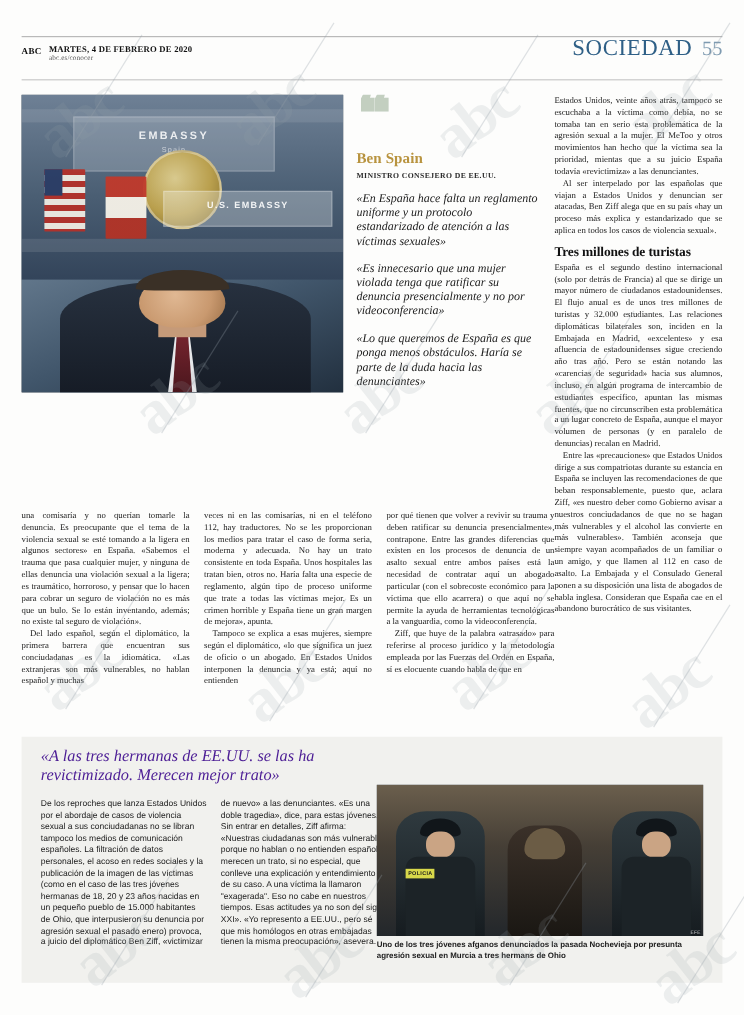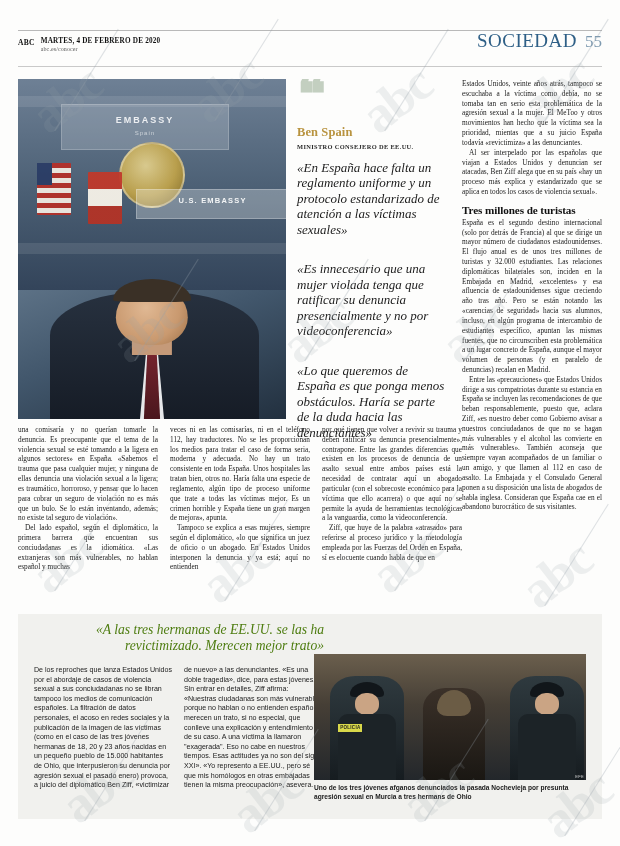--- a/index.html
+++ b/index.html
@@ -106,21 +106,21 @@
     position: absolute;
     left: 18px; right: 18px; top: 66px;
     height: 1px;
     background: #c9c9c9;
   }
 
   
   .hero-photo {
     position: absolute;
     left: 18px; top: 79px;
-    width: 268px; height: 340px;
+    width: 268px; height: 248px;
     overflow: hidden;
     background: #1d2b3a;
   }
   .hero-sky {
     position: absolute; inset: 0;
     background: linear-gradient(160deg,#8ea3b8 0%, #6d8296 35%, #41566b 70%, #22303f 100%);
   }
   .emb-wall {
     position: absolute;
     left: 0; top: 0; width: 100%; height: 62%;
@@ -182,21 +182,20 @@
     left: 0; top: 0;
     width: 15px; height: 22px;
     background: #2b3d66;
   }
   .emb-sign2 {
     position: absolute;
     left: 44%; top: 52%;
     width: 52%; height: 28px;
     background: rgba(245,247,250,0.30);
     border: 1px solid rgba(255,255,255,0.25);
-    padding-left: 12px;
   }
   .emb-sign2 span {
     position: absolute;
     left: 0; right: 0; top: 6px;
     text-align: center;
     color: rgba(255,255,255,0.9);
     font-family: "Liberation Sans", sans-serif;
     font-size: 7.5px;
     letter-spacing: 1.2px;
     font-weight: 700;
@@ -283,25 +282,25 @@
     font-family: "Liberation Serif", serif;
     font-size: 6.4px;
     font-weight: 700;
     letter-spacing: 0.35px;
     color: #2a2a2a;
   }
   .q-text {
     margin-top: 10px;
     font-family: "Liberation Serif", serif;
     font-style: italic;
-    font-size: 13px;
+    font-size: 10px;
     line-height: 1.19;
     color: #1c1c1c;
   }
-  .q-text + .q-text { margin-top: 24px; }
+  .q-text + .q-text { margin-top: 11px; }
 
   
   .col-right {
     position: absolute;
     left: 462px; top: 79px;
     width: 140px;
   }
   .body-col p {
     margin: 0;
     font-family: "Liberation Serif", serif;
@@ -341,22 +340,21 @@
     background: #f1f1ee;
   }
   .bb-headline {
     position: absolute;
     left: 16px; top: 8px;
     width: 290px;
     font-family: "Liberation Serif", serif;
     font-style: italic;
     font-size: 13.6px;
     line-height: 1.17;
-    color: #4d7c0f;
-    text-align: right;
+    color: #4c1d95;
   }
   .bb-cols {
     position: absolute;
     left: 16px; top: 52px;
     width: 288px;
     display: flex;
     gap: 12px;
   }
   .bb-col { width: 138px; }
   .bb-col p {

